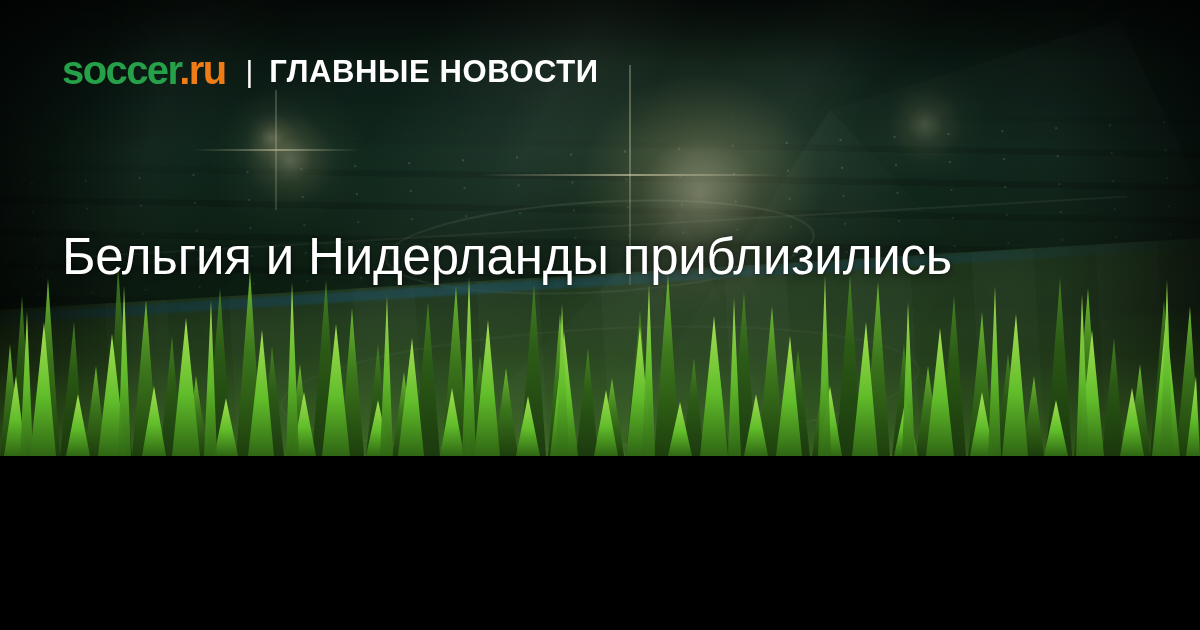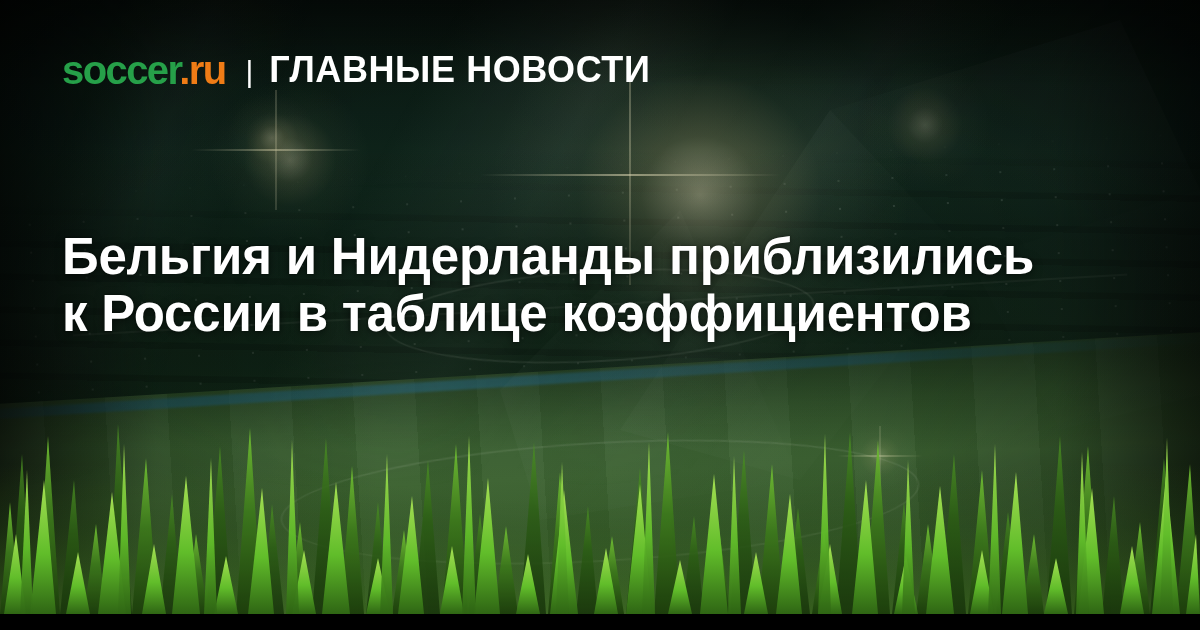--- a/index.html
+++ b/index.html
@@ -7,21 +7,21 @@
 
   html, body {
     width:1200px; height:630px;
     background:#000;
     font-family:"Liberation Sans", sans-serif;
     overflow:hidden;
   }
 
   .card{
     position:relative;
-    width:1200px; height:614px;
+    width:1200px; height:456px;
     overflow:hidden;
     background:#0b1a12;
   }
 
   
   .bg{ position:absolute; inset:0; }
 
   
   .bg-base{
     background:
@@ -280,37 +280,37 @@
     color:#ffffff;
     font-size:30px;
     font-weight:400;
     margin:0 16px 0 20px;
     line-height:1;
     position:relative;
     top:-2px;
   }
   .header-label{
     color:#ffffff;
-    font-size:36px;
+    font-size:31px;
     font-weight:700;
     letter-spacing:.6px;
     line-height:1;
     position:relative;
     top:-2px;
   }
 
   
   .headline{
     position:absolute;
     left:62px;
     top:228px;
     width:1110px;
     color:#ffffff;
     font-size:51px;
-    font-weight:700;
+    font-weight:400;
     line-height:57px;
     letter-spacing:-.2px;
     text-shadow:0 2px 10px rgba(0,0,0,.55), 0 0 2px rgba(0,0,0,.40);
   }
 </style>
 </head>
 <body>
 
 <div class="card">
 
@@ -496,16 +496,16 @@
   <div class="header">
     <span class="logo">
       <span class="logo-soccer">soccer</span><span class="logo-dot">.</span><span class="logo-ru">ru</span>
     </span>
     <span class="header-sep">|</span>
     <span class="header-label">ГЛАВНЫЕ НОВОСТИ</span>
   </div>
 
   <h1 class="headline">
     <span>Бельгия и Нидерланды приблизились</span><br>
-    <span>к России в таблице коэффициентов</span><br>
+    <br>
   </h1>
 
 </div>
 
 </body></html>

